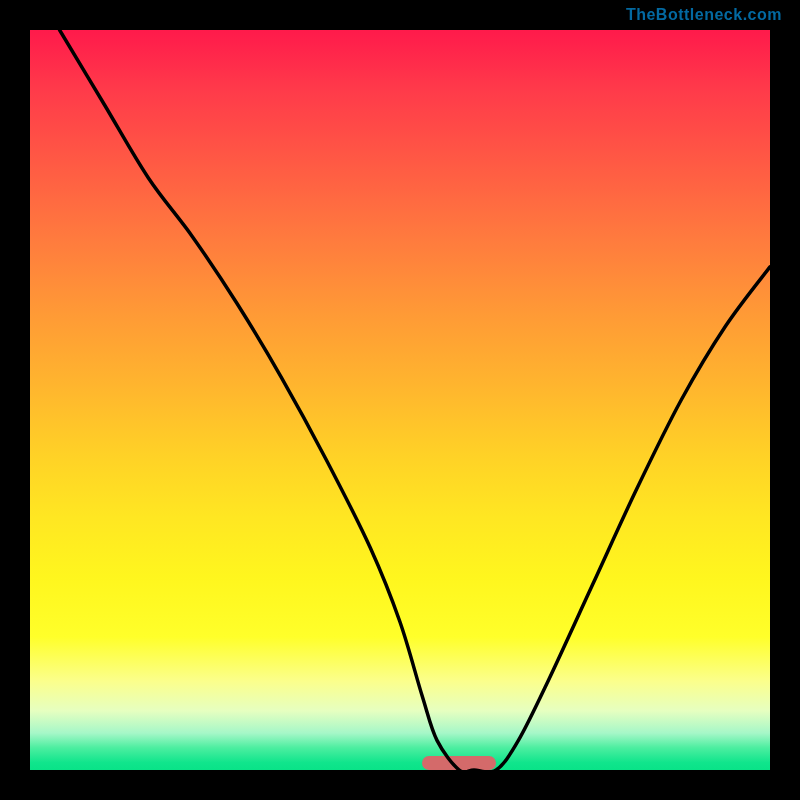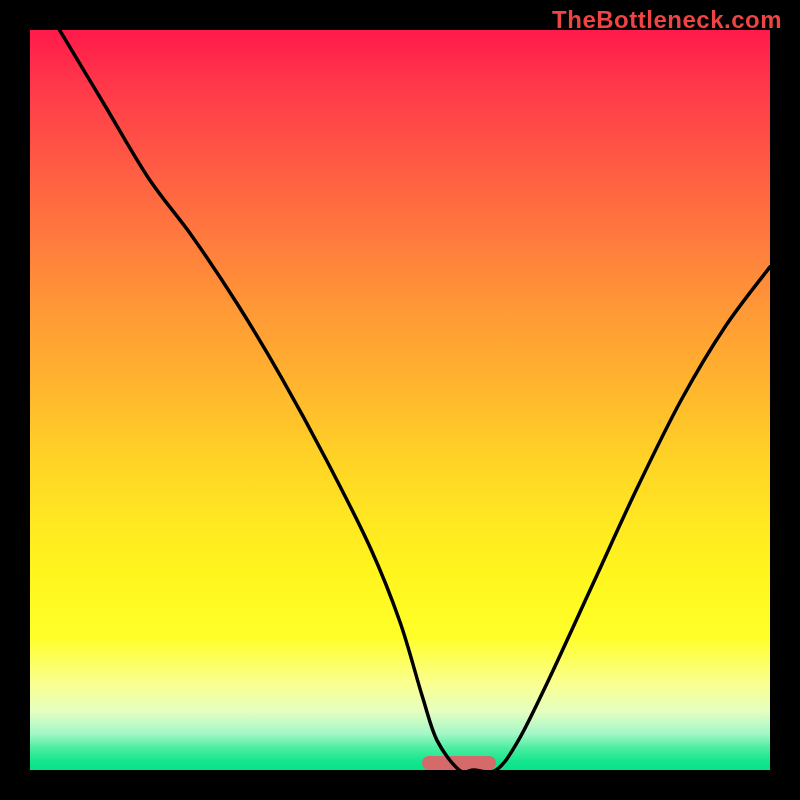--- a/index.html
+++ b/index.html
@@ -8,23 +8,23 @@
     position: relative;
     width: 800px;
     height: 800px;
     background: #000;
   }
   .watermark {
     position: absolute;
     top: 6px;
     right: 18px;
     font-family: Arial, Helvetica, sans-serif;
-    font-size: 24px;
+    font-size: 16px;
     font-weight: 600;
-    color: #ef4444;
+    color: #0369a1;
     letter-spacing: 0.5px;
     z-index: 5;
     text-align: right;
   }
   .plot-area {
     position: absolute;
     left: 30px;
     top: 30px;
     width: 740px;
     height: 740px;

